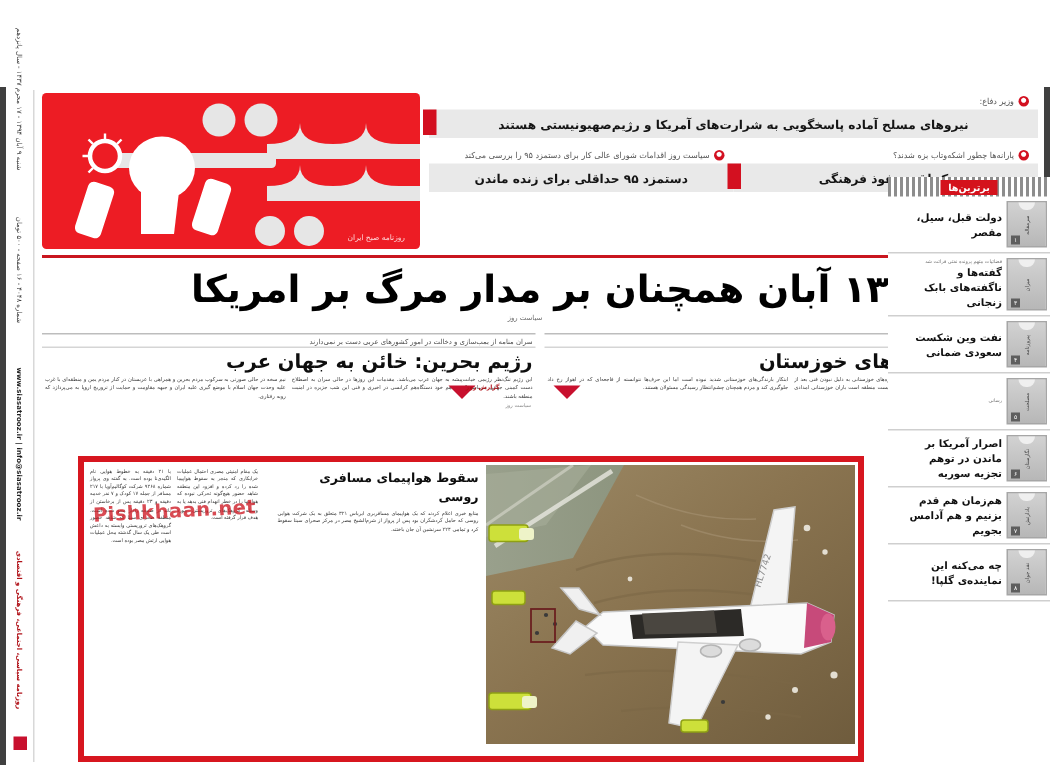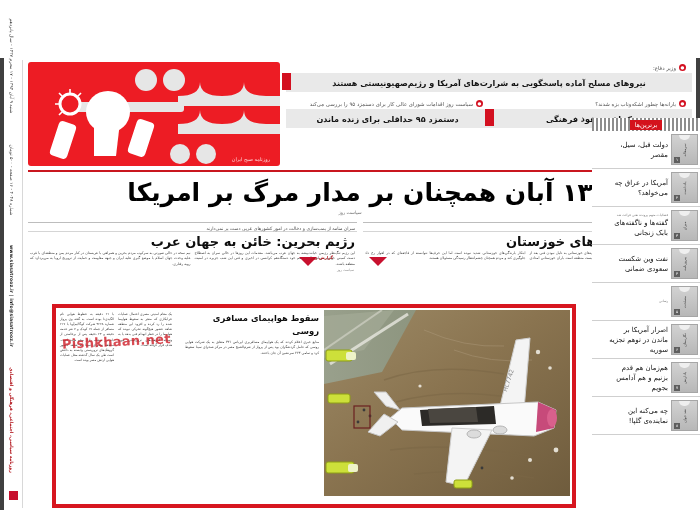--- a/index.html
+++ b/index.html
@@ -132,21 +132,21 @@
 
   
   .sidebar{
     position:absolute;right:0px;top:118px;width:108px;height:392px;background:#fff;
   }
   .sb-head{
     position:relative;height:13px;display:flex;align-items:center;justify-content:center;
     background:repeating-linear-gradient(90deg,#8d8d8d 0 2px,#ffffff 2px 4px);
   }
   .sb-head .badge{
-    background:#d4121c;color:#fff;font-size:6.4px;font-weight:normal;
+    background:#d4121c;color:#fff;font-size:6.4px;font-weight:bold;
     padding:1px 5px;letter-spacing:-.2px;
   }
   .sb-item{
     display:flex;align-items:stretch;gap:3px;border-bottom:1px solid #cfcfcf;
     padding:3px 2px;min-height:38px;box-sizing:border-box;
   }
   .sb-thumb{
     width:25px;flex:none;position:relative;
     background:linear-gradient(#d2d2d2,#b7b7b7);
     border:1px solid #a6a6a6;display:flex;flex-direction:column;
@@ -158,21 +158,21 @@
   .sb-thumb .vname{
     position:absolute;left:50%;top:52%;transform:translate(-50%,-50%) rotate(-90deg);
     font-size:3.6px;color:#474747;white-space:nowrap;
   }
   .sb-thumb .num{
     position:absolute;left:2px;bottom:1px;width:6px;height:6px;background:#5e5e5e;
     color:#fff;font-size:4px;line-height:6px;text-align:center;
   }
   .sb-body{flex:1;text-align:right;display:flex;flex-direction:column;justify-content:center;}
   .sb-kick{font-size:3.3px;color:#767676;line-height:1.3;margin-bottom:1px;}
-  .sb-title{font-size:6.9px;font-weight:normal;color:#111;line-height:1.45;letter-spacing:-.2px;margin-left:12px;}
+  .sb-title{font-size:6.9px;font-weight:bold;color:#111;line-height:1.45;letter-spacing:-.2px;margin-left:12px;}
 
   
   .watermark{
     position:absolute;left:58px;top:276px;font-size:13px;font-weight:bold;
     color:rgba(205,24,35,.78);transform:rotate(-3deg);letter-spacing:.3px;
     font-family:"DejaVu Sans","Liberation Sans",sans-serif;
   }
   .bottom-white{position:absolute;left:0;bottom:0;width:700px;height:4px;background:#fff;}
 </style>
 </head>
@@ -398,31 +398,20 @@
         <div class="neck"></div>
         <div class="vname">سرمقاله</div>
         <div class="num">۱</div>
       </div>
       <div class="sb-body">
         <div class="sb-kick"></div>
         <div class="sb-title">دولت قبل، سیل، مقصر</div>
       </div>
     </div>
 
-    <div class="sb-item">
-      <div class="sb-thumb">
-        <div class="neck"></div>
-        <div class="vname">یادداشت</div>
-        <div class="num">۲</div>
-      </div>
-      <div class="sb-body">
-        <div class="sb-kick"></div>
-        <div class="sb-title">آمریکا در عراق چه می‌خواهد؟</div>
-      </div>
-    </div>
 
     <div class="sb-item">
       <div class="sb-thumb">
         <div class="neck"></div>
         <div class="vname">میزان</div>
         <div class="num">۳</div>
       </div>
       <div class="sb-body">
         <div class="sb-kick">قضائیات متهم پرونده نفتی قرائت شد</div>
         <div class="sb-title">گفته‌ها و ناگفته‌های بابک زنجانی</div>

